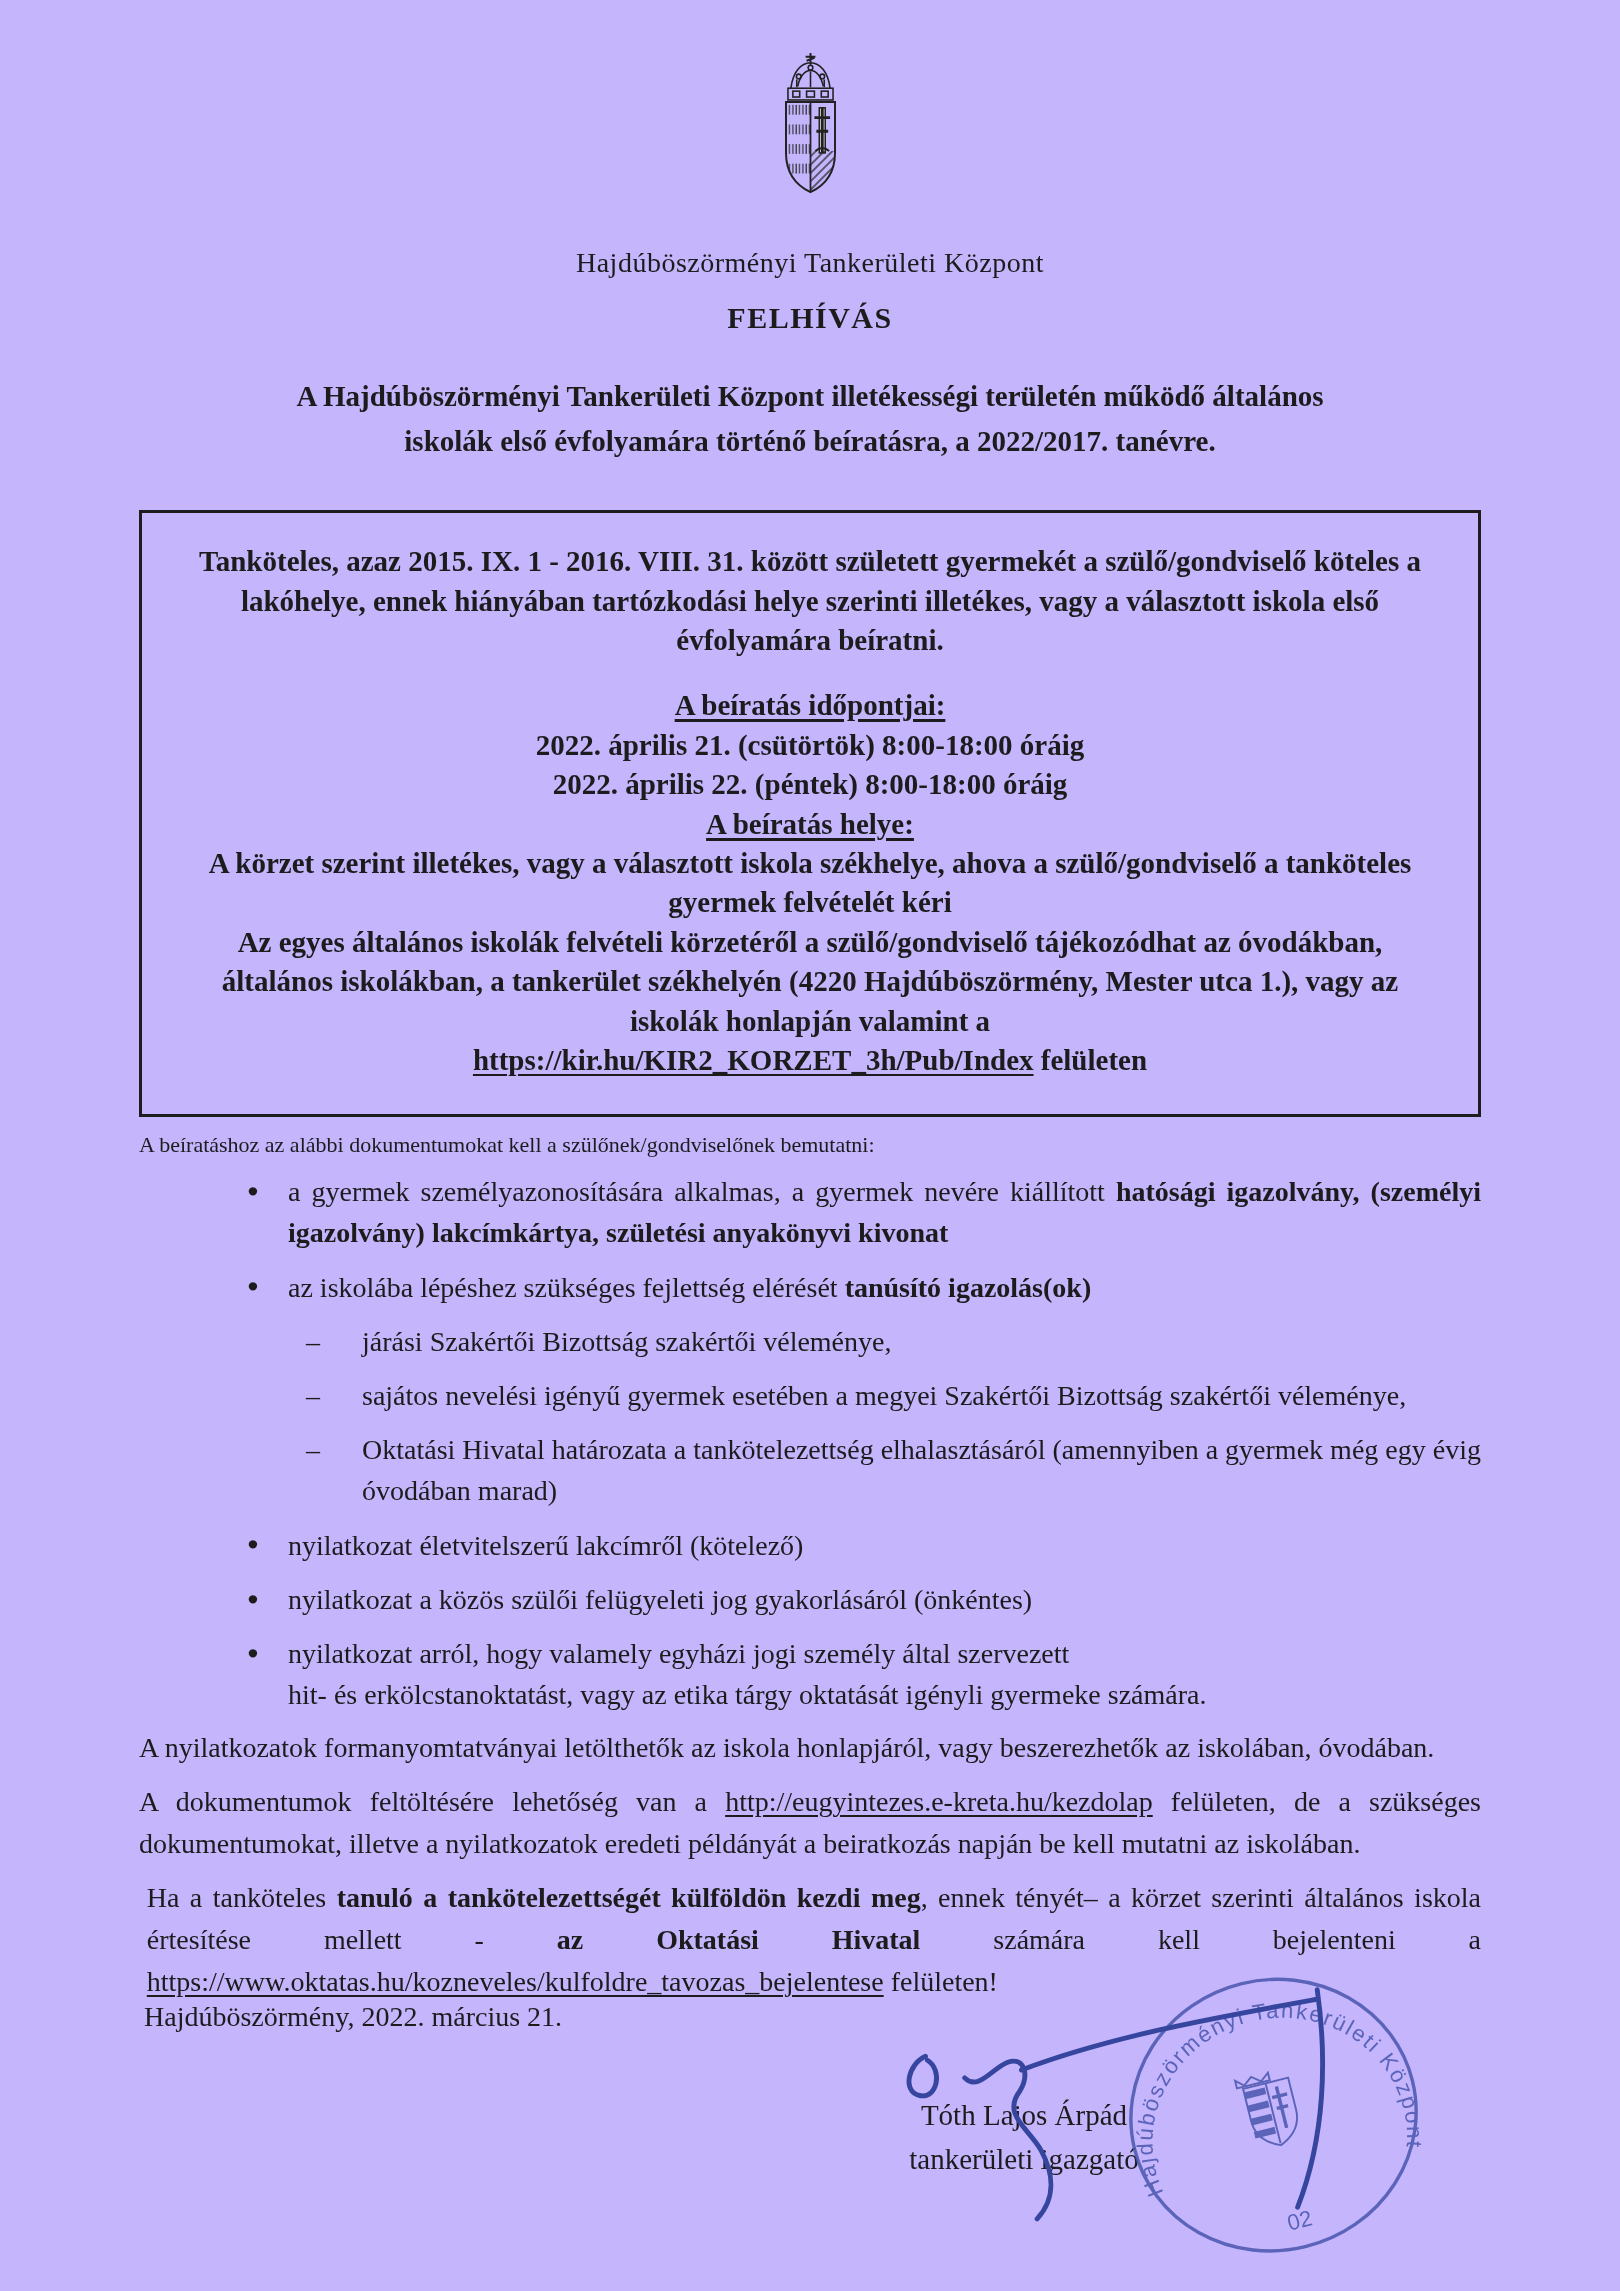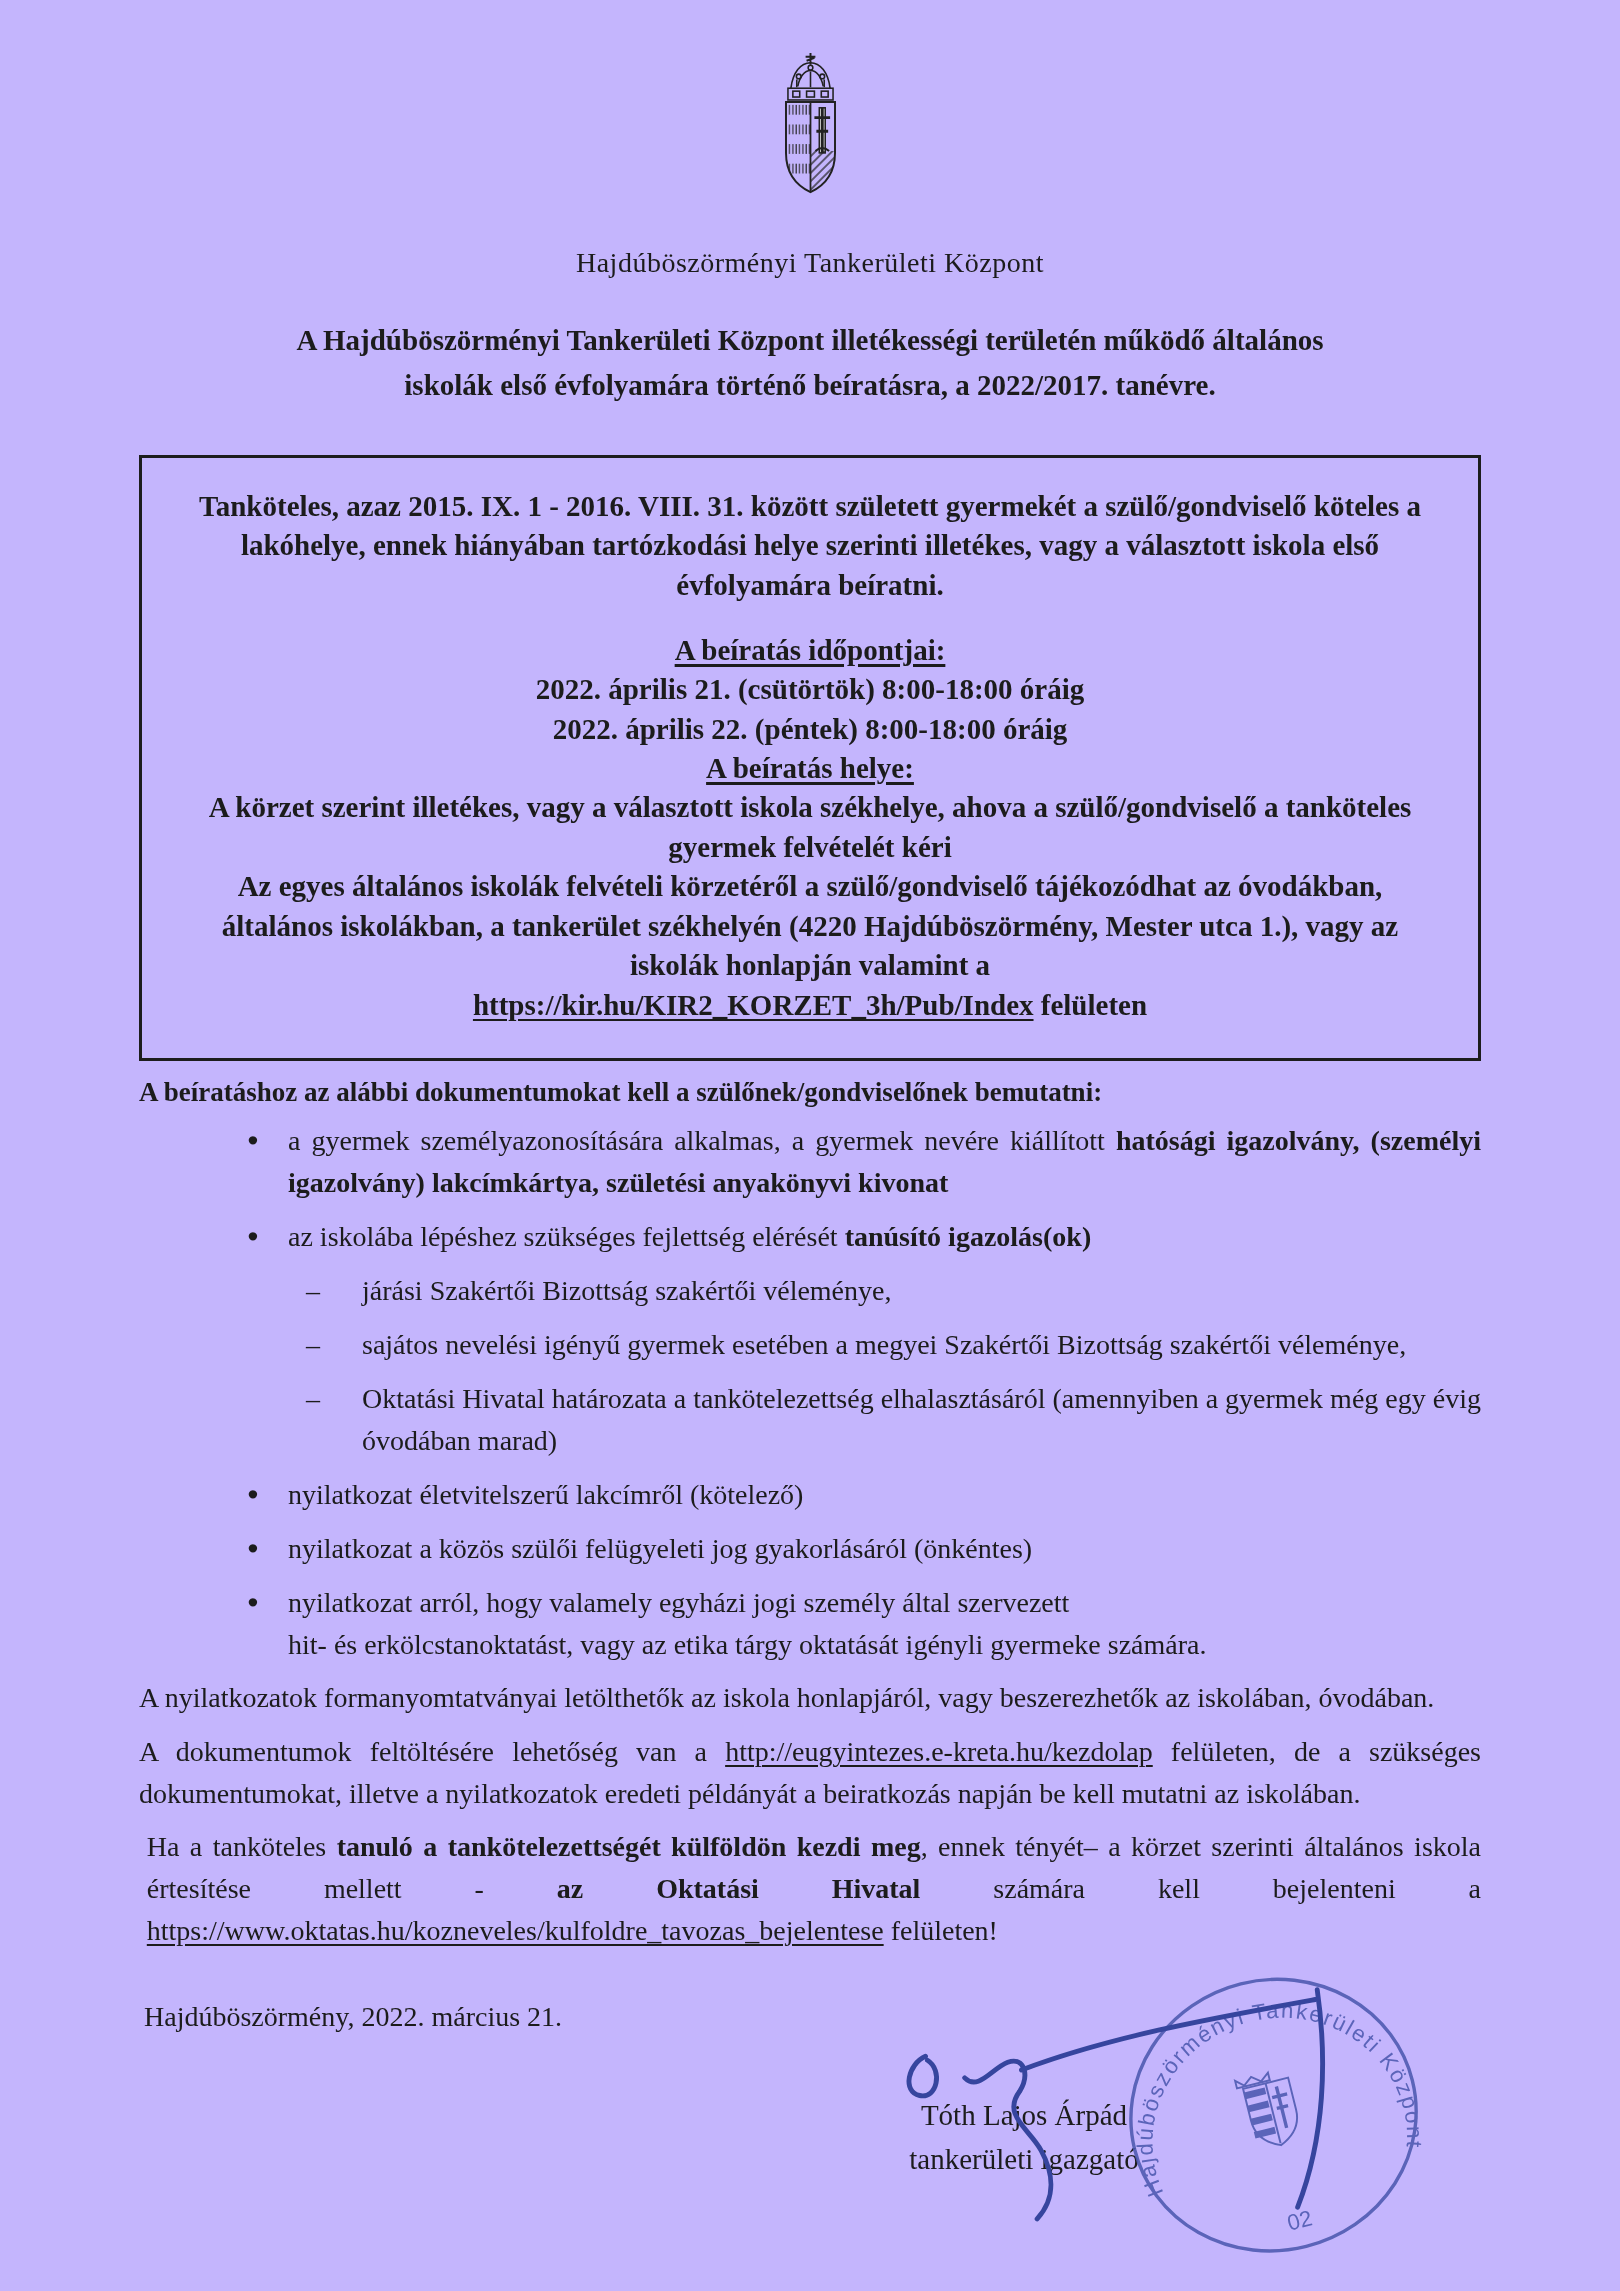--- a/index.html
+++ b/index.html
@@ -22,21 +22,21 @@
     margin-top:47px; border:3.9px solid #1d1d1d;
     padding:29px 45px 33px; text-align:center;
     font-size:29px; font-weight:bold; line-height:1.36;
   }
   .notice-box p { margin:0; }
   .box-para { margin-bottom:25.5px !important; }
   .box-heading { margin-top:23.5px !important; }
   .u { text-decoration:underline; text-decoration-thickness:2.5px; text-underline-offset:3.9px; }
   .link { text-decoration:underline; text-decoration-thickness:2px; text-underline-offset:3.9px; color:inherit; cursor:pointer; }
 
-  .docs-heading { margin:15.7px 0 0 0; font-size:27px; font-weight:bold; }
+  .docs-heading { margin:15.7px 0 0 0; font-size:22px; font-weight:normal; }
 
   .doc-list { margin-top:3.9px; }
   .li { position:relative; margin-top:12.7px; font-size:28px; line-height:1.48; }
   .li .txt { display:block; }
   .li.bullet .txt { padding-left:149px; }
   .li.dash .txt { padding-left:223px; }
   .li .marker { position:absolute; top:0; }
   .li.bullet .marker { left:108px; font-size:19.6px; top:5.9px; }
   .li.dash .marker { left:167px; font-size:28px; }
   .just { text-align:justify; }
@@ -99,20 +99,21 @@
 
           <rect x="45" y="60" width="6" height="46" fill="#fff"></rect>
           <path d="M48,60 v46 M40,70 h16 M42,84 h12" stroke-width="3"></path>
           <path d="M41,104 q7,-6 14,0" stroke-width="2"></path>
 
           <path d="M36,104 h25 v4 q0 26 -25 38 z" fill="url(#dhatch)" stroke="none"></path>
         </g>
       </svg>
     </div>
     <div class="org-name">Hajdúböszörményi Tankerületi Központ</div>
+    <div class="doc-title">FELHÍVÁS</div>
     <div class="intro">
         <span class="line">A Hajdúböszörményi Tankerületi Központ illetékességi területén működő általános</span>
         <span class="line">iskolák első évfolyamára történő beíratásra, a 2022/2017. tanévre.</span>
       </div>
   </div>
 
   <div class="content">
 
     <div class="notice-box">
       <p class="box-para">Tanköteles, azaz 2015. IX. 1 - 2016. VIII. 31. között született gyermekét a szülő/gondviselő köteles a lakóhelye, ennek hiányában tartózkodási helye szerinti illetékes, vagy a választott iskola első évfolyamára beíratni.</p>

